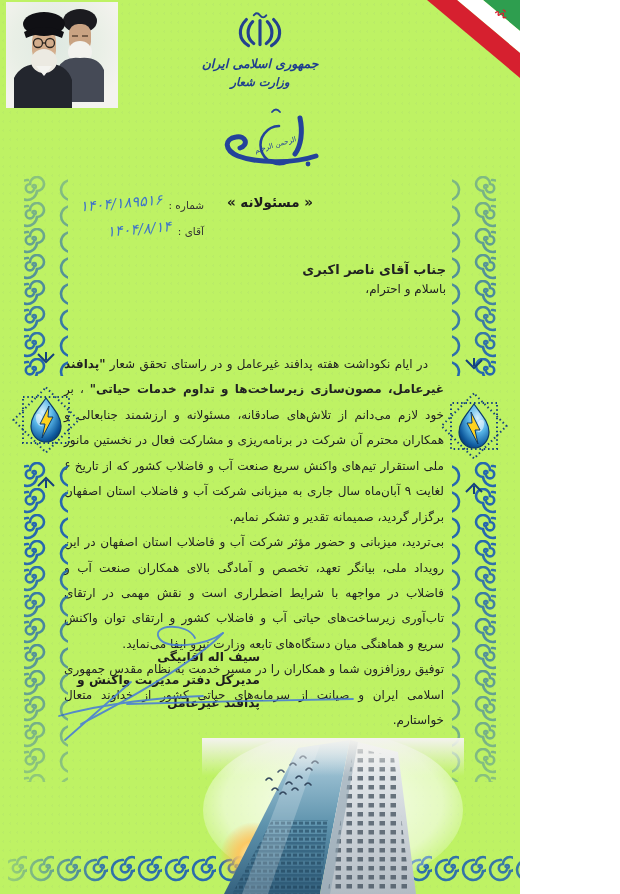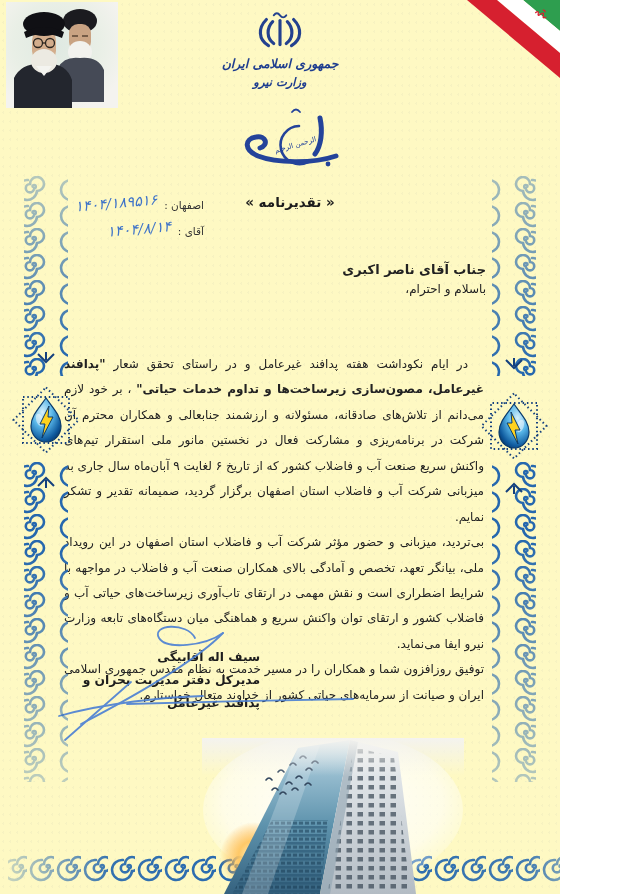--- a/index.html
+++ b/index.html
@@ -1,18 +1,18 @@
 <!DOCTYPE html>
 <html lang="fa"><head>
 <meta charset="utf-8">
 <style>
   html,body{margin:0;padding:0;}
   .page{
-    position:relative; width:560px; height:894px; overflow:hidden;
-    background:#fef9c3;
+    position:relative; width:520px; height:894px; overflow:hidden;
+    background:#bef264;
     font-family:"DejaVu Sans", sans-serif;
     direction:rtl;
     color:#222;
   }
   .page::before{
     content:""; position:absolute; inset:0; pointer-events:none;
     background-image:radial-gradient(rgba(110,125,150,.05) 1px, transparent 1px);
     background-size:7px 9px;
   }
   .abs{position:absolute;}
@@ -102,41 +102,41 @@
       <g stroke="#23418f" fill="none" stroke-width="3" stroke-linecap="round">
         <path d="M16,5 q3,-4 6,0 q3,4 6,0" stroke-width="1.8"></path>
         <path d="M22,10 V33"></path>
         <path d="M15,11 C9,17 9,27 16,32"></path>
         <path d="M9,9 C1,17 1,28 11,34"></path>
         <path d="M29,11 C35,17 35,27 28,32"></path>
         <path d="M35,9 C43,17 43,28 33,34"></path>
       </g>
     </svg>
     <div class="country">جمهوری اسلامی ایران</div>
-    <div class="ministry">وزارت نیرو</div>
+    <div class="ministry">وزارت شعار</div>
   </div>
 
   <div class="abs bismillah">
     <svg width="170" height="80" viewBox="0 0 160 80">
       <g stroke="#24439a" fill="none" stroke-linecap="round">
         <path d="M120,12 C123,26 121,40 115,48" stroke-width="5"></path>
         <path d="M136,50 C112,58 76,57 58,50 C44,44 44,33 56,31 C66,29 69,39 60,42" stroke-width="5"></path>
         <path d="M99,20 a19,19 0 1,0 9,36" stroke-width="2.6"></path>
         <path d="M92,6 q4,-5 8,0" stroke-width="1.8"></path>
       </g>
       <circle cx="128" cy="58" r="2.4" fill="#24439a"></circle>
       <text x="96" y="41" text-anchor="middle" transform="rotate(-16 96 41)" font-size="7" fill="#24439a">الرحمن الرحیم</text>
     </svg>
   </div>
 
-  <div class="abs heading">« تقدیرنامه »</div>
+  <div class="abs heading">« مسئولانه »</div>
 
   <div class="abs meta">
     <div class="meta-row">
-      <span class="meta-label">اصفهان :</span>
+      <span class="meta-label">شماره :</span>
       <span class="hand">۱۴۰۴/۱۸۹۵۱۶</span>
     </div>
     <div class="meta-row">
       <span class="meta-label">آقای :</span>
       <span class="hand">۱۴۰۴/۸/۱۴</span>
     </div>
   </div>
 
   <div class="abs recipient">
     <div class="r-name">جناب آقای ناصر اکبری</div>
@@ -144,21 +144,21 @@
   </div>
 
   <div class="abs body">
     <p class="indent"><span>در ایام نکوداشت هفته پدافند غیرعامل و در راستای تحقق شعار </span><b>"پدافند غیرعامل، مصون‌سازی زیرساخت‌ها و تداوم خدمات حیاتی"</b><span> ، بر خود لازم می‌دانم از تلاش‌های صادقانه، مسئولانه و ارزشمند جنابعالی و همکاران محترم آن شرکت در برنامه‌ریزی و مشارکت فعال در نخستین مانور ملی استقرار تیم‌های واکنش سریع صنعت آب و فاضلاب کشور که از تاریخ ۶ لغایت ۹ آبان‌ماه سال جاری به میزبانی شرکت آب و فاضلاب استان اصفهان برگزار گردید، صمیمانه تقدیر و تشکر نمایم.</span></p>
     <p>بی‌تردید، میزبانی و حضور مؤثر شرکت آب و فاضلاب استان اصفهان در این رویداد ملی، بیانگر تعهد، تخصص و آمادگی بالای همکاران صنعت آب و فاضلاب در مواجهه با شرایط اضطراری است و نقش مهمی در ارتقای تاب‌آوری زیرساخت‌های حیاتی آب و فاضلاب کشور و ارتقای توان واکنش سریع و هماهنگی میان دستگاه‌های تابعه وزارت نیرو ایفا می‌نماید.</p>
     <p>توفیق روزافزون شما و همکاران را در مسیر خدمت به نظام مقدس جمهوری اسلامی ایران و صیانت از سرمایه‌های حیاتی کشور از خداوند متعال خواستارم.</p>
   </div>
 
   <div class="abs sig">
     <div>سیف اله آقابیگی</div>
-    <div>مدیرکل دفتر مدیریت بحران و</div>
+    <div>مدیرکل دفتر مدیریت واکنش و</div>
     <div>پدافند غیرعامل</div>
   </div>
   <svg class="abs scrawl" width="330" height="135" viewBox="0 0 330 135">
     <g stroke="#4a7fd4" fill="none" stroke-width="1.8" stroke-linecap="round" opacity="0.9">
       <path d="M160,18 C152,2 116,4 124,18 C131,30 170,26 188,13"></path>
       <path d="M188,13 C160,42 92,80 46,104"></path>
       <path d="M24,96 C70,83 130,77 168,76"></path>
       <path d="M92,84 C160,82 250,80 318,79"></path>
       <path d="M30,120 L96,62"></path>
     </g>

